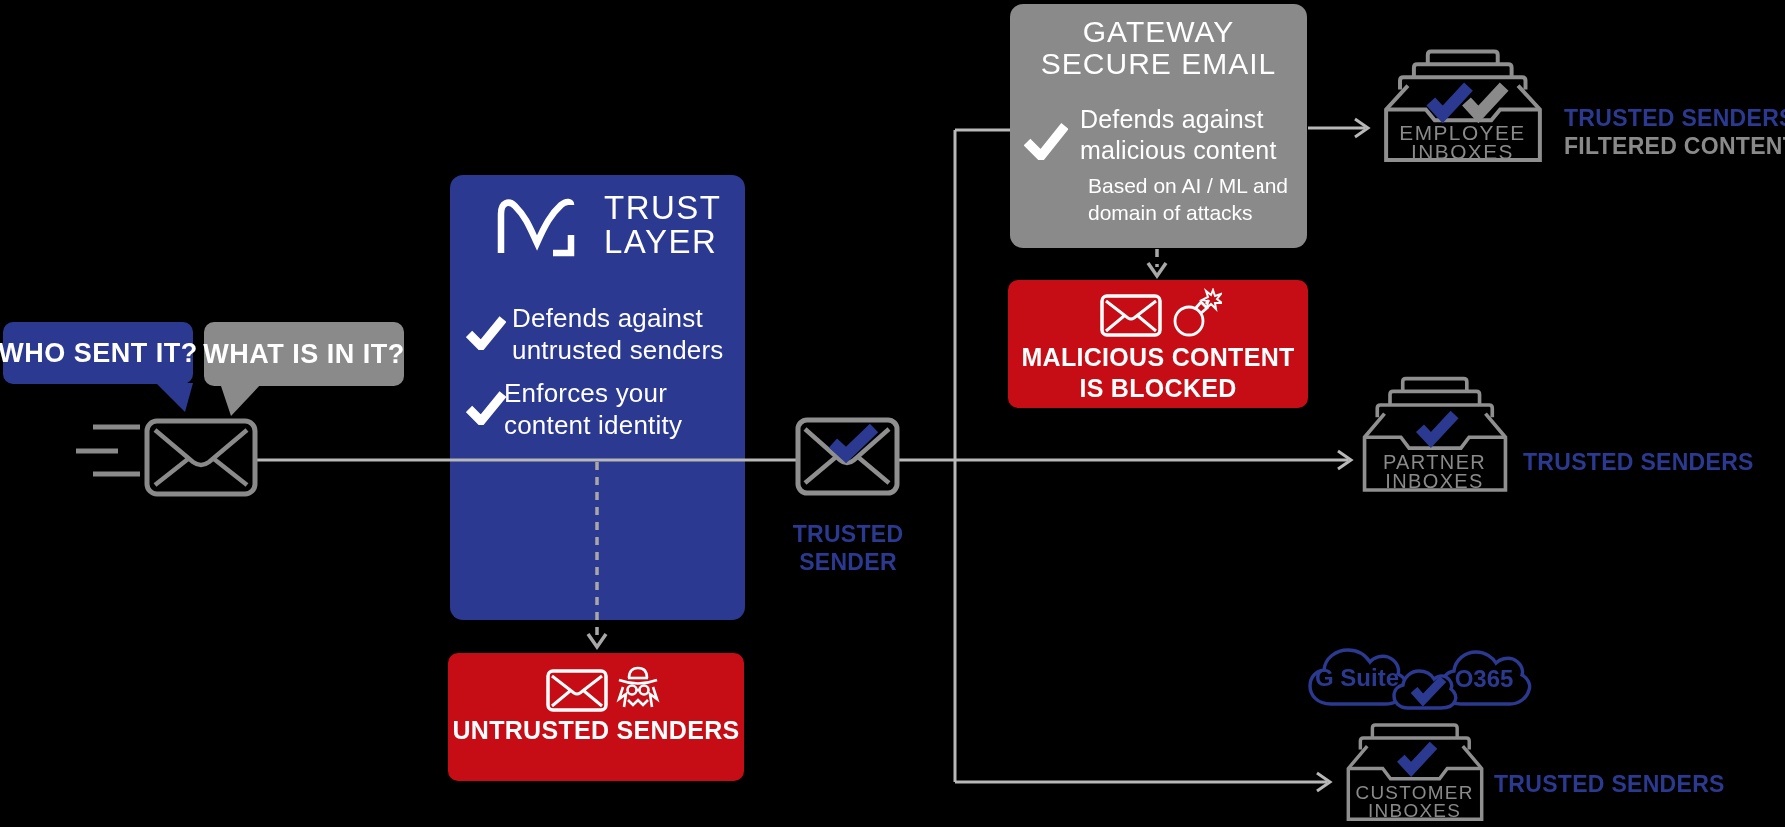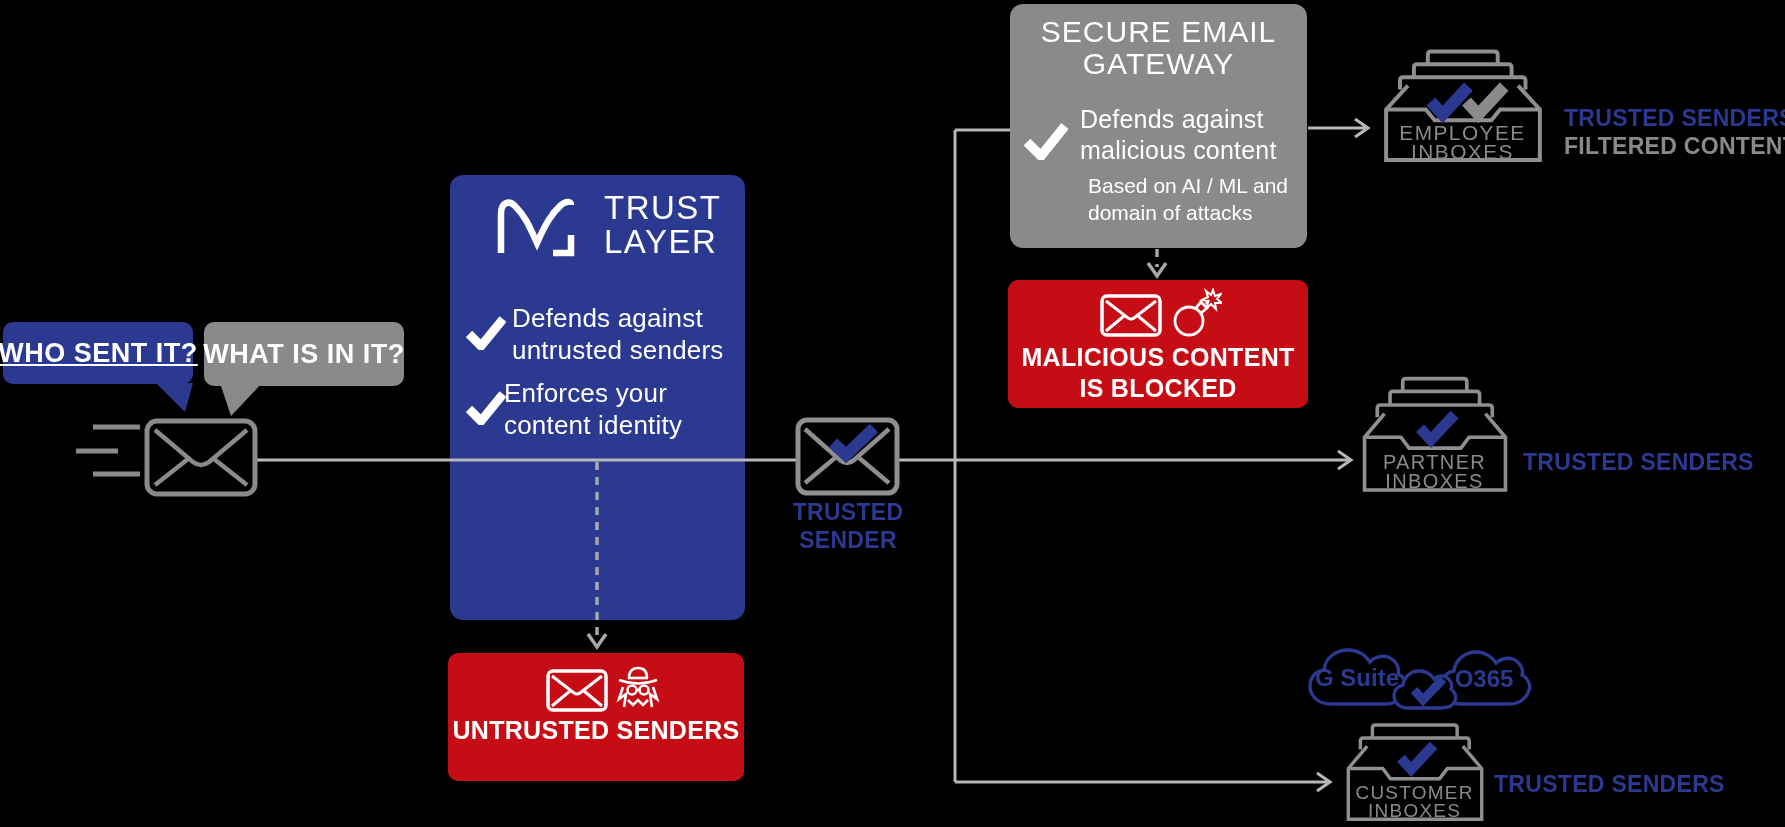--- a/index.html
+++ b/index.html
@@ -2,32 +2,32 @@
 <html><head>
 <meta charset="utf-8">
 <style>
   html,body{margin:0;padding:0;background:#000;}
   .canvas{position:relative;width:1785px;height:827px;background:#000;overflow:hidden;
           font-family:"Liberation Sans",sans-serif;}
   .abs{position:absolute;}
   .z1{z-index:1}.z2{z-index:2}.z3{z-index:3}
   .bubble{border-radius:10px;display:flex;align-items:center;justify-content:center;
           color:#fff;font-size:27px;font-weight:600;letter-spacing:.5px;white-space:nowrap;}
-  .bluebg{background:#2b3990;text-decoration:underline;}
+  .bluebg{background:#2b3990;}
   .graybg{background:#8a8a8a;}
   .panel{border-radius:13px;}
   .tl-title{color:#fff;font-size:33px;line-height:1.04;letter-spacing:1.5px;font-weight:400;}
   .item-text{color:#fff;font-size:26px;line-height:1.22;letter-spacing:.2px;}
   .note-text{color:#fff;font-size:21px;line-height:1.3;}
   .gw-title{color:#fff;font-size:30px;line-height:1.08;letter-spacing:1px;text-align:center;width:100%;}
   .blocked-text{color:#fff;font-size:25px;font-weight:600;line-height:1.25;letter-spacing:.3px;
                 text-align:center;width:100%;}
   .blue-label{color:#2b3990;font-weight:700;font-size:23px;letter-spacing:.3px;line-height:1.22;white-space:nowrap;}
   .gray-line{color:#8a8a8a;}
-  .center{text-align:center;}
+  .center{text-align:center;margin-top:22px;}
   svg{display:block;}
 </style>
 </head>
 <body>
 
 <div class="canvas">
 
   <div class="abs z1 panel bluebg" style="left:450px;top:175px;width:295px;height:445px;">
     <svg class="abs" style="left:45px;top:22px" width="96" height="60" viewBox="0 0 96 60">
       <path d="M6,56 L6,17 C6,5 14,3 20,9 C31,20 35,31 42,46 C50,28 56,17 66,8 C72,3 76,5 76,8" fill="none" stroke="#fff" stroke-width="6.5"></path>
@@ -129,22 +129,22 @@
         <path d="M14,37 L19,42 L24,37 L29,42 L34,37"></path>
       </g>
     </svg>
     <div class="abs blocked-text" style="left:0;top:62px;">
       <div>UNTRUSTED SENDERS</div>
     </div>
   </div>
 
   <div class="abs z3 panel graybg" style="left:1010px;top:4px;width:297px;height:244px;">
     <div class="abs gw-title" style="left:0;top:12px;">
+      <div>GATEWAY</div>
       <div>SECURE EMAIL</div>
-      <div>GATEWAY</div>
     </div>
     <svg class="abs" style="left:14px;top:118px" width="44" height="38" viewBox="0 0 44 38">
       <path d="M3,20 L17,34 L41,4" fill="none" stroke="#fff" stroke-width="9.5"></path>
     </svg>
     <div class="abs item-text" style="left:70px;top:100px;font-size:25px;">
       <div>Defends against</div>
       <div>malicious content</div>
     </div>
     <div class="abs note-text" style="left:78px;top:168px;">
       <div>Based on AI / ML and</div>

